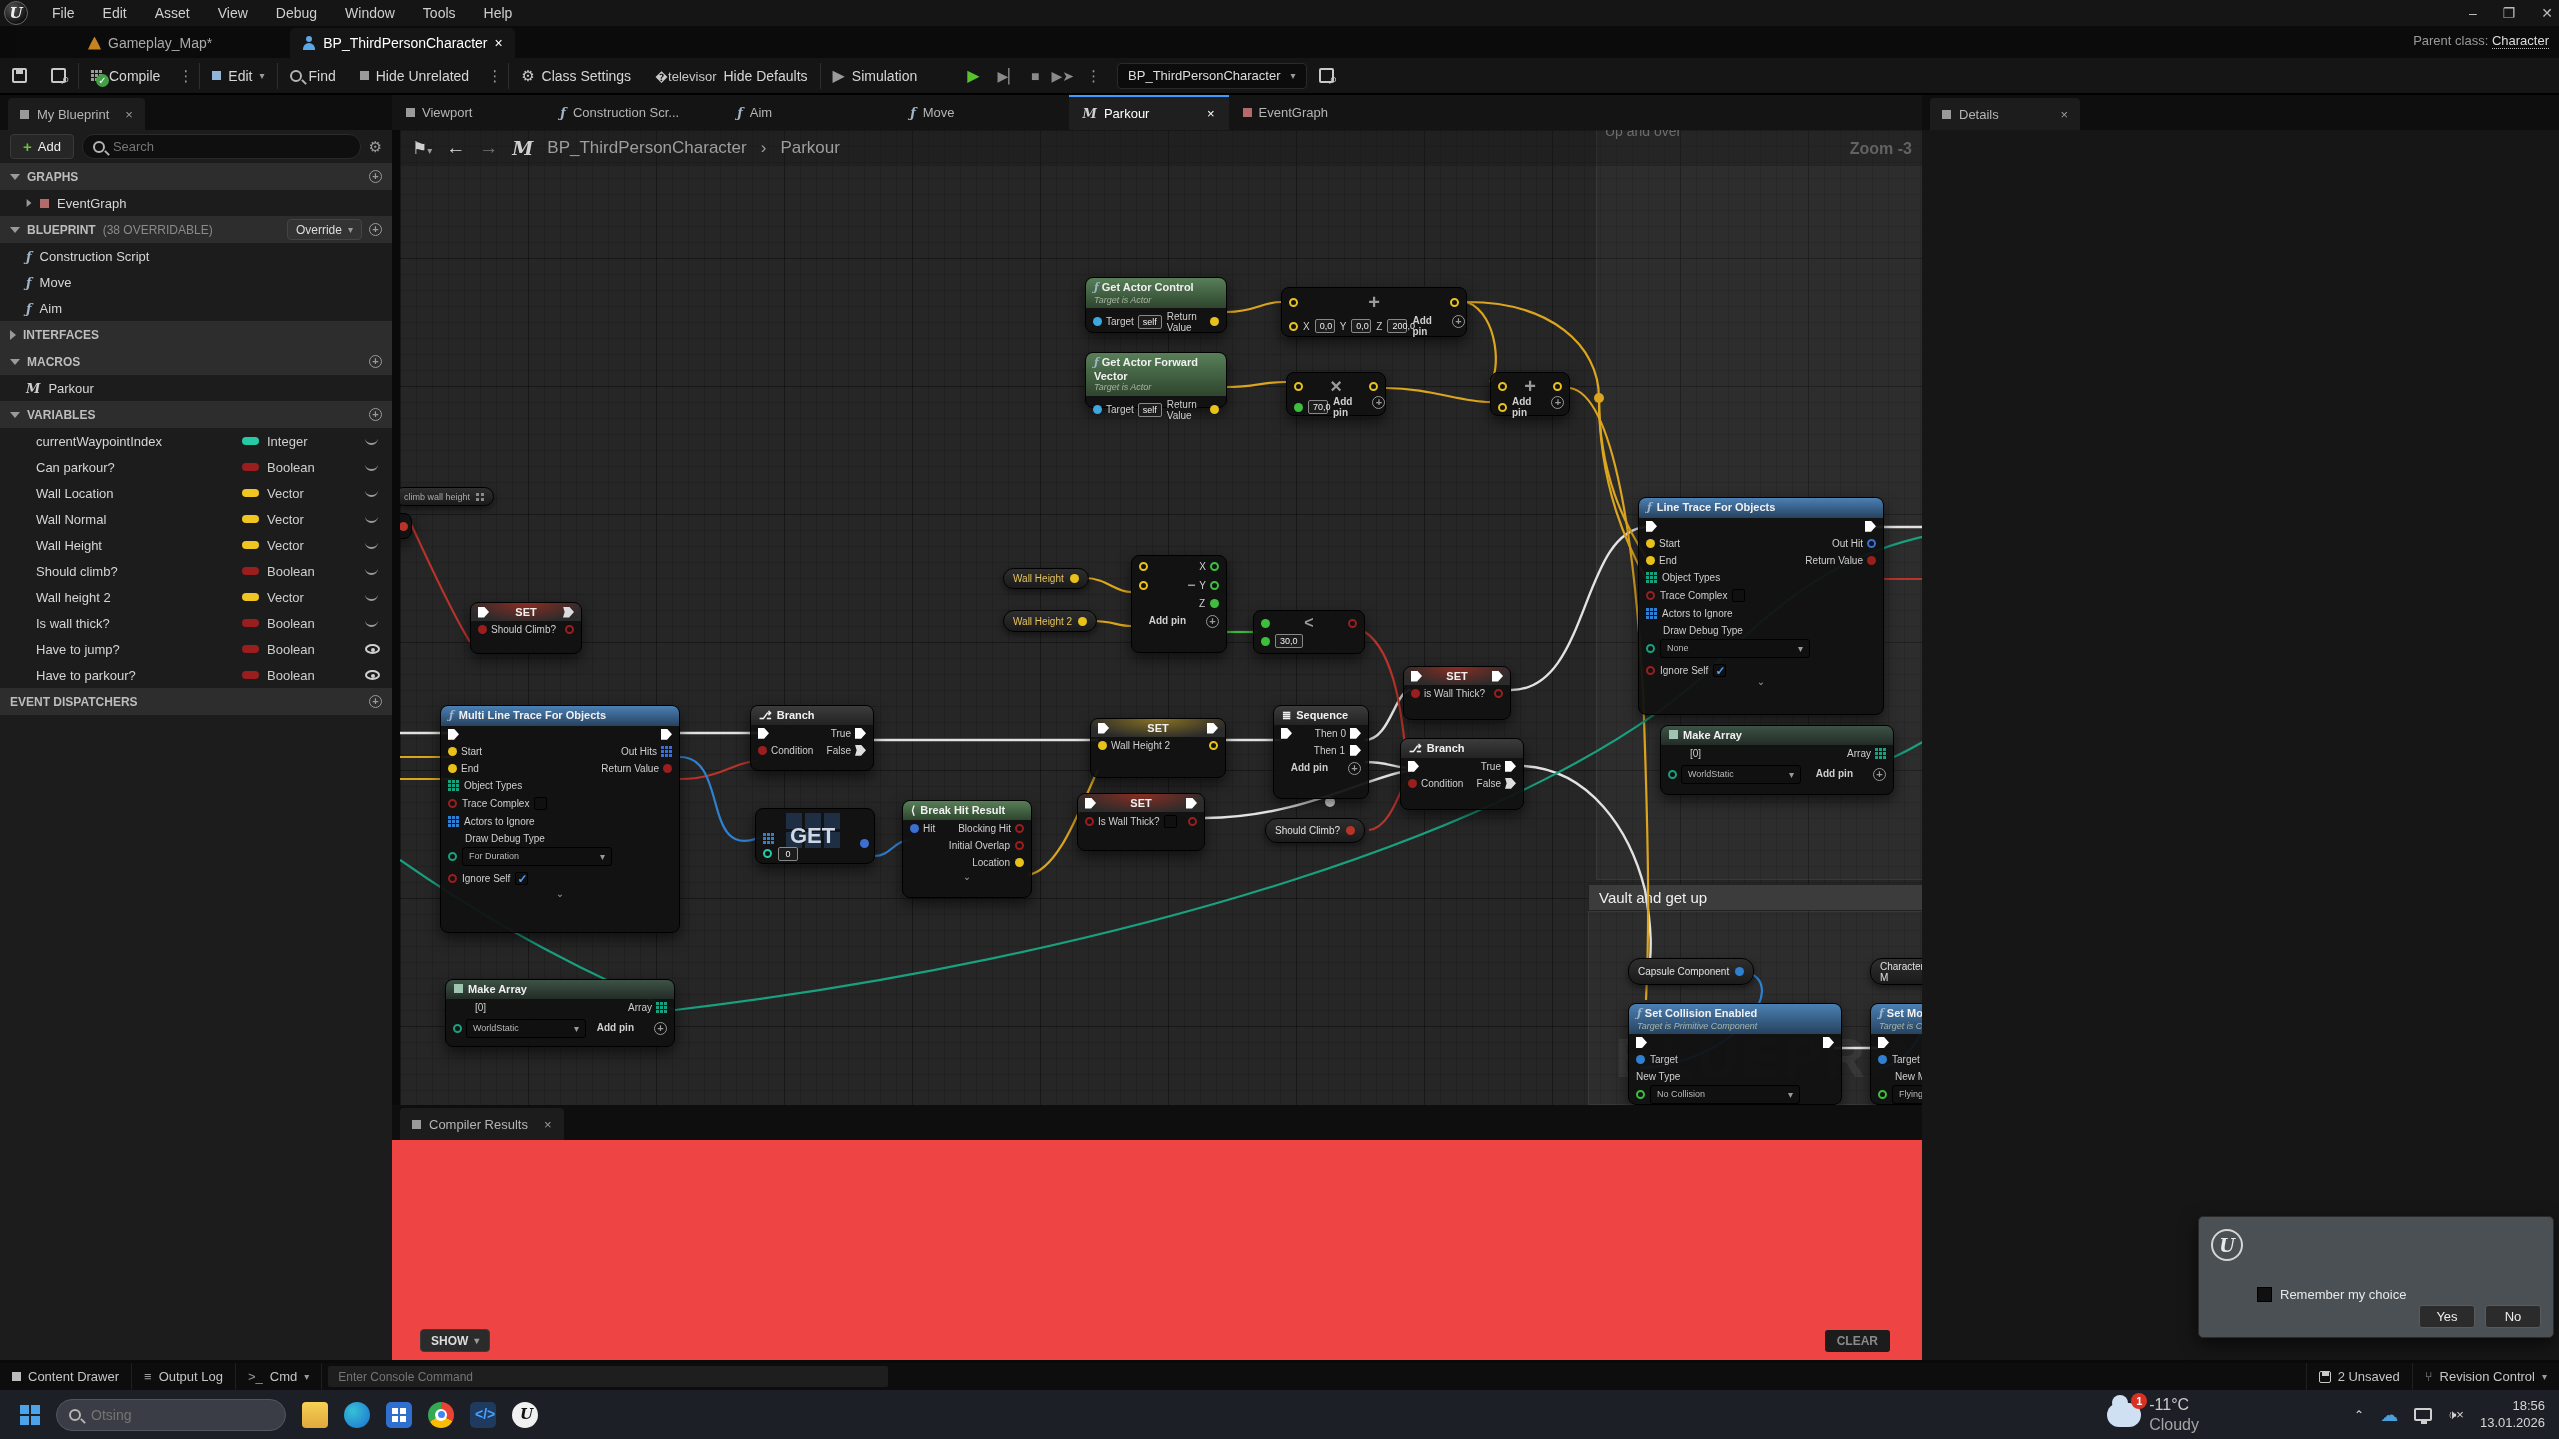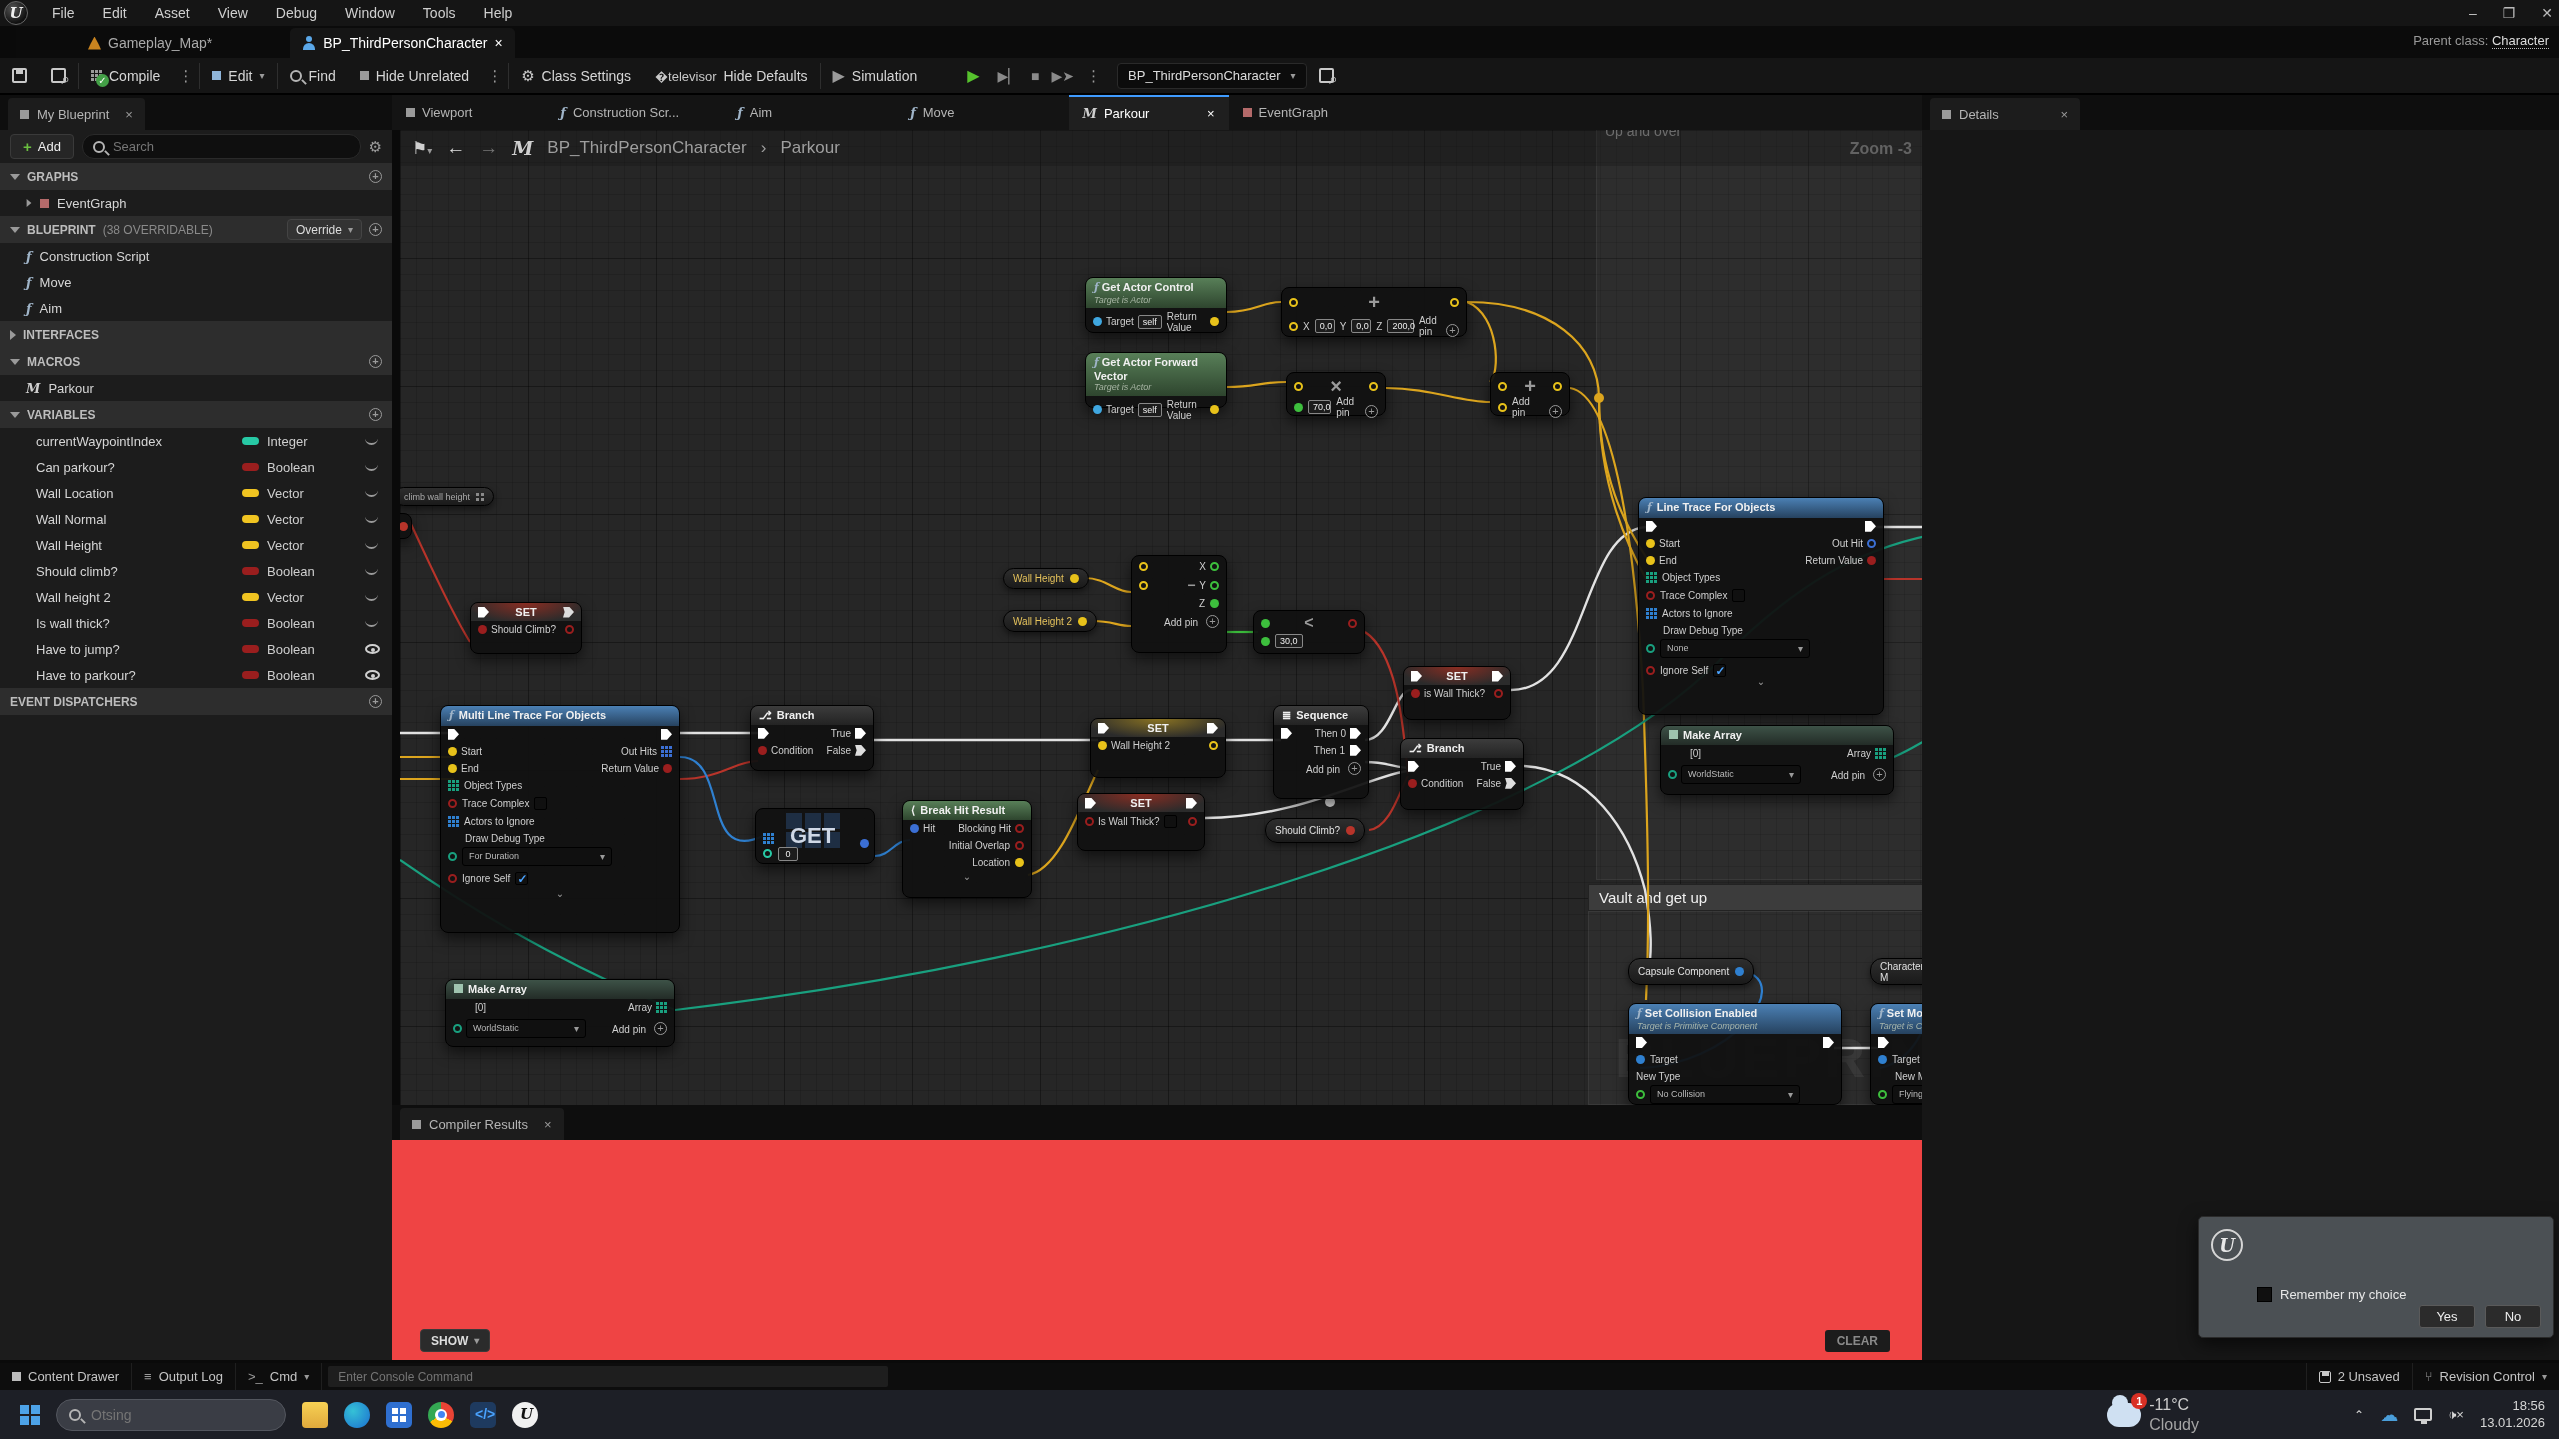--- a/index.html
+++ b/index.html
@@ -88,21 +88,21 @@
   .hdr-arr{background:linear-gradient(#3d5247,#232c27);}
   .prow{display:flex;align-items:center;gap:5px;padding:3px 7px;position:relative;}
   .dot{width:9px;height:9px;border-radius:50%;flex:none;}
   .hol{width:9px;height:9px;border-radius:50%;flex:none;background:transparent;border:2px solid;}
   .pex{width:11px;height:11px;background:#fff;clip-path:polygon(0 0,55% 0,100% 50%,55% 100%,0 100%);flex:none;}
   .pexh{width:11px;height:11px;border:0;background:#ddd;clip-path:polygon(0 0,55% 0,100% 50%,55% 100%,0 100%,15% 50%);flex:none;}
   .chk{width:13px;height:13px;background:#101010;border:1px solid #000;border-radius:2px;flex:none;position:relative;}
   .chk.on::after{content:"✓";position:absolute;left:1px;top:-1px;color:#4aa3ff;font-size:12px;font-weight:bold;}
   .dd{height:19px;background:#101010;border:1px solid #000;border-radius:3px;color:#bbb;font-size:9px;display:flex;align-items:center;justify-content:space-between;padding:0 6px;flex:1;}
   .valbox{background:#1c1c1c;border:1px solid #888;border-radius:2px;padding:0 4px;font-size:9px;color:#eee;min-width:20px;text-align:center;height:14px;line-height:13px;}
-  .addpin{color:#cfcfcf;font-size:10px;display:flex;align-items:flex-end;gap:8px;font-weight:normal;}
+  .addpin{color:#cfcfcf;font-size:10px;display:flex;align-items:flex-start;gap:20px;font-weight:bold;}
   .bigop{font-size:20px;color:#9a9a9a;font-weight:bold;line-height:1;}
   .pill{position:absolute;background:linear-gradient(#2e2e2e,#1a1a1a);border:1px solid #000;border-radius:12px;display:flex;align-items:center;gap:6px;padding:0 9px;font-size:10px;color:#e0e0e0;box-shadow:0 3px 7px rgba(0,0,0,.5);}
   .nset-title{flex:1;text-align:center;font-weight:bold;font-size:11px;color:#f0f0f0;}
   
   #comptabs{left:392px;top:1105px;width:1530px;}
   #comppanel{position:absolute;left:392px;top:1140px;width:1530px;height:220px;background:#ef4444;}
   .showbtn{position:absolute;left:28px;bottom:8px;background:#2b2b2b;border:1px solid #3a3a3a;border-radius:4px;height:23px;display:flex;align-items:center;gap:6px;padding:0 10px;font-size:12px;color:#ddd;font-weight:bold;}
   .clearbtn{position:absolute;right:32px;bottom:8px;background:#1c1c1c;border-radius:3px;height:22px;display:flex;align-items:center;padding:0 12px;font-size:12px;color:#8a8a8a;font-weight:bold;}
   #details{position:absolute;left:1922px;top:130px;width:637px;height:1230px;background:#161616;}
   #statusbar{position:absolute;left:0;top:1363px;width:2559px;height:27px;background:#0d0d0d;display:flex;align-items:center;font-size:13px;color:#c5c5c5;}

